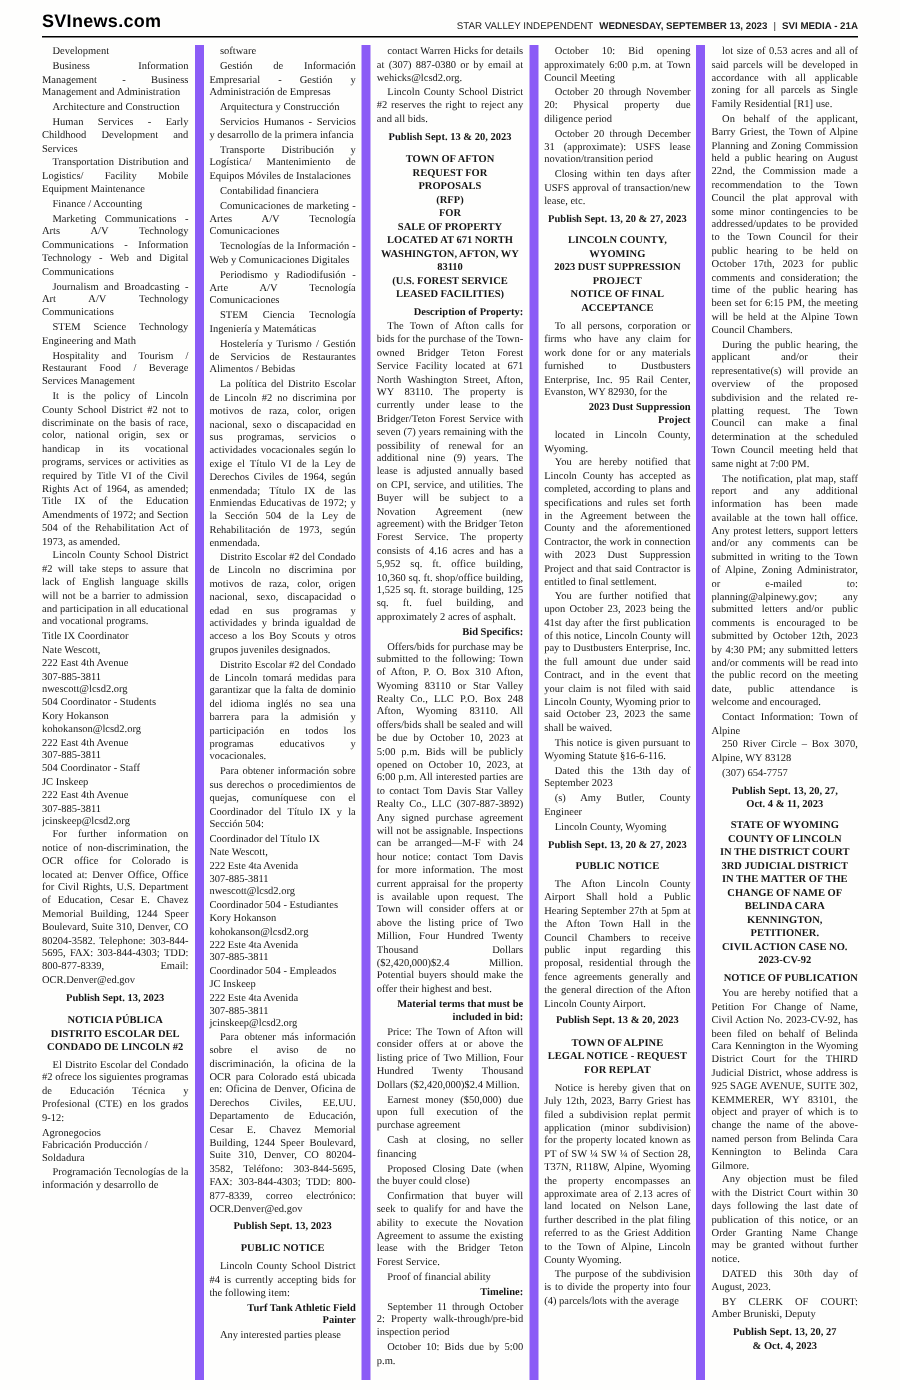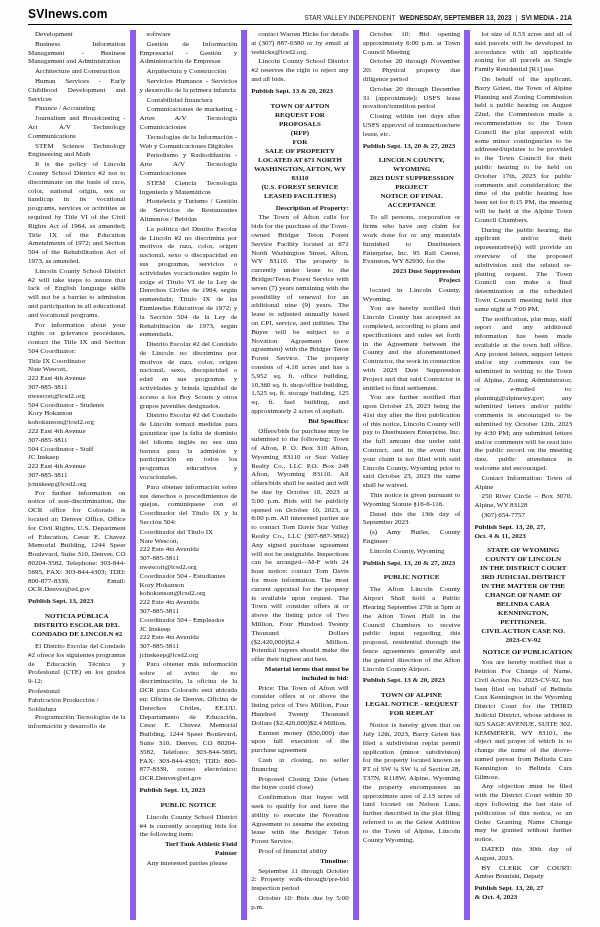--- a/index.html
+++ b/index.html
@@ -34,21 +34,21 @@
   .col:last-child { padding-right:0; }
   .col + .col { border-left:6px solid #8b5cf6; }
   .b { font-size:7px; line-height:8.8px; }
   .p { text-align:justify; text-indent:7px; margin-bottom:1px; }
   .line { margin-bottom:0; }
   .lineb { font-weight:bold; margin:1px 0; text-indent:7px;text-align:right; }
   .h {
     font-weight:bold; text-align:center; white-space:pre-line;
     margin:6px 2px 3px; line-height:9px;
   }
-  .pub { font-weight:bold; text-align:left; margin:3px 0 5px; white-space:pre-line; }
+  .pub { font-weight:bold; text-align:center; margin:3px 0 5px; white-space:pre-line; }
 </style>
 </head>
 <body>
 
 <div class="page">
   <header class="masthead">
     <span class="site">SVInews.com</span>
     <span class="mast-right">
         <span class="seg">STAR VALLEY INDEPENDENT</span>
         <span class="seg bold">WEDNESDAY, SEPTEMBER 13, 2023</span>
@@ -56,26 +56,28 @@
         <span class="seg bold">SVI MEDIA - 21A</span>
       </span>
   </header>
   <div class="rule"></div>
   <main class="columns">
       <div class="col">
         <div class="b p">Development</div>
         <div class="b p">Business Information Management - Business Management and Administration</div>
         <div class="b p">Architecture and Construction</div>
         <div class="b p">Human Services - Early Childhood Development and Services</div>
+        <div class="b p">Transportation Distribution and Logistics/ Facility Mobile Equipment Maintenance</div>
         <div class="b p">Finance / Accounting</div>
+        <div class="b p">Marketing Communications - Arts A/V Technology Communications - Information Technology - Web and Digital Communications</div>
         <div class="b p">Journalism and Broadcasting - Art A/V Technology Communications</div>
         <div class="b p">STEM Science Technology Engineering and Math</div>
+        <div class="b p">Hospitality and Tourism / Restaurant Food / Beverage Services Management</div>
         <div class="b p">It is the policy of Lincoln County School District #2 not to discriminate on the basis of race, color, national origin, sex or handicap in its vocational programs, services or activities as required by Title VI of the Civil Rights Act of 1964, as amended; Title IX of the Education Amendments of 1972; and Section 504 of the Rehabilitation Act of 1973, as amended.</div>
         <div class="b p">Lincoln County School District #2 will take steps to assure that lack of English language skills will not be a barrier to admission and participation in all educational and vocational programs.</div>
-        <div class="b p">For information about your rights or grievance procedures, contact the Title IX and Section 504 Coordinator:</div>
         <div class="b line">Title IX Coordinator</div>
         <div class="b line">Nate Wescott,</div>
         <div class="b line">222 East 4th Avenue</div>
         <div class="b line">307-885-3811</div>
         <div class="b line">nwescott@lcsd2.org</div>
         <div class="b line">504 Coordinator - Students</div>
         <div class="b line">Kory Hokanson</div>
         <div class="b line">kohokanson@lcsd2.org</div>
         <div class="b line">222 East 4th Avenue</div>
         <div class="b line">307-885-3811</div>
@@ -83,29 +85,30 @@
         <div class="b line">JC Inskeep</div>
         <div class="b line">222 East 4th Avenue</div>
         <div class="b line">307-885-3811</div>
         <div class="b line">jcinskeep@lcsd2.org</div>
         <div class="b p">For further information on notice of non-discrimination, the OCR office for Colorado is located at: Denver Office, Office for Civil Rights, U.S. Department of Education, Cesar E. Chavez Memorial Building, 1244 Speer Boulevard, Suite 310, Denver, CO 80204-3582. Telephone: 303-844-5695, FAX: 303-844-4303; TDD: 800-877-8339, Email: OCR.Denver@ed.gov</div>
         <div class="b pub">Publish Sept. 13, 2023</div>
         <div class="b h">NOTICIA PÚBLICA
 DISTRITO ESCOLAR DEL
 CONDADO DE LINCOLN #2</div>
         <div class="b p">El Distrito Escolar del Condado #2 ofrece los siguientes programas de Educación Técnica y Profesional (CTE) en los grados 9-12:</div>
-        <div class="b line">Profesional</div>
+        <div class="b line">Agronegocios</div>
         <div class="b line">Fabricación Producción / Soldadura</div>
         <div class="b p">Programación Tecnologías de la información y desarrollo de</div>
       </div>
       <div class="col">
         <div class="b p">software</div>
         <div class="b p">Gestión de Información Empresarial - Gestión y Administración de Empresas</div>
         <div class="b p">Arquitectura y Construcción</div>
         <div class="b p">Servicios Humanos - Servicios y desarrollo de la primera infancia</div>
+        <div class="b p">Transporte Distribución y Logística/ Mantenimiento de Equipos Móviles de Instalaciones</div>
         <div class="b p">Contabilidad financiera</div>
         <div class="b p">Comunicaciones de marketing - Artes A/V Tecnología Comunicaciones</div>
         <div class="b p">Tecnologías de la Información - Web y Comunicaciones Digitales</div>
         <div class="b p">Periodismo y Radiodifusión - Arte A/V Tecnología Comunicaciones</div>
         <div class="b p">STEM Ciencia Tecnología Ingeniería y Matemáticas</div>
         <div class="b p">Hostelería y Turismo / Gestión de Servicios de Restaurantes Alimentos / Bebidas</div>
         <div class="b p">La política del Distrito Escolar de Lincoln #2 no discrimina por motivos de raza, color, origen nacional, sexo o discapacidad en sus programas, servicios o actividades vocacionales según lo exige el Título VI de la Ley de Derechos Civiles de 1964, según enmendada; Título IX de las Enmiendas Educativas de 1972; y la Sección 504 de la Ley de Rehabilitación de 1973, según enmendada.</div>
         <div class="b p">Distrito Escolar #2 del Condado de Lincoln no discrimina por motivos de raza, color, origen nacional, sexo, discapacidad o edad en sus programas y actividades y brinda igualdad de acceso a los Boy Scouts y otros grupos juveniles designados.</div>
         <div class="b p">Distrito Escolar #2 del Condado de Lincoln tomará medidas para garantizar que la falta de dominio del idioma inglés no sea una barrera para la admisión y participación en todos los programas educativos y vocacionales.</div>
         <div class="b p">Para obtener información sobre sus derechos o procedimientos de quejas, comuníquese con el Coordinador del Título IX y la Sección 504:</div>
@@ -181,20 +184,21 @@
         <div class="b p">(s) Amy Butler, County Engineer</div>
         <div class="b p">Lincoln County, Wyoming</div>
         <div class="b pub">Publish Sept. 13, 20 &amp; 27, 2023</div>
         <div class="b h">PUBLIC NOTICE</div>
         <div class="b p">The Afton Lincoln County Airport Shall hold a Public Hearing September 27th at 5pm at the Afton Town Hall in the Council Chambers to receive public input regarding this proposal, residential through the fence agreements generally and the general direction of the Afton Lincoln County Airport.</div>
         <div class="b pub">Publish Sept. 13 &amp; 20, 2023</div>
         <div class="b h">TOWN OF ALPINE
 LEGAL NOTICE - REQUEST
 FOR REPLAT</div>
         <div class="b p">Notice is hereby given that on July 12th, 2023, Barry Griest has filed a subdivision replat permit application (minor subdivision) for the property located known as PT of SW ¼ SW ¼ of Section 28, T37N, R118W, Alpine, Wyoming the property encompasses an approximate area of 2.13 acres of land located on Nelson Lane, further described in the plat filing referred to as the Griest Addition to the Town of Alpine, Lincoln County Wyoming.</div>
+        <div class="b p">The purpose of the subdivision is to divide the property into four (4) parcels/lots with the average</div>
       </div>
       <div class="col">
         <div class="b p">lot size of 0.53 acres and all of said parcels will be developed in accordance with all applicable zoning for all parcels as Single Family Residential [R1] use.</div>
         <div class="b p">On behalf of the applicant, Barry Griest, the Town of Alpine Planning and Zoning Commission held a public hearing on August 22nd, the Commission made a recommendation to the Town Council the plat approval with some minor contingencies to be addressed/updates to be provided to the Town Council for their public hearing to be held on October 17th, 2023 for public comments and consideration; the time of the public hearing has been set for 6:15 PM, the meeting will be held at the Alpine Town Council Chambers.</div>
         <div class="b p">During the public hearing, the applicant and/or their representative(s) will provide an overview of the proposed subdivision and the related re-platting request. The Town Council can make a final determination at the scheduled Town Council meeting held that same night at 7:00 PM.</div>
         <div class="b p">The notification, plat map, staff report and any additional information has been made available at the town hall office. Any protest letters, support letters and/or any comments can be submitted in writing to the Town of Alpine, Zoning Administrator, or e-mailed to: planning@alpinewy.gov; any submitted letters and/or public comments is encouraged to be submitted by October 12th, 2023 by 4:30 PM; any submitted letters and/or comments will be read into the public record on the meeting date, public attendance is welcome and encouraged.</div>
         <div class="b p">Contact Information: Town of Alpine</div>
         <div class="b p">250 River Circle – Box 3070, Alpine, WY 83128</div>
         <div class="b p">(307) 654-7757</div>
         <div class="b pub">Publish Sept. 13, 20, 27,

